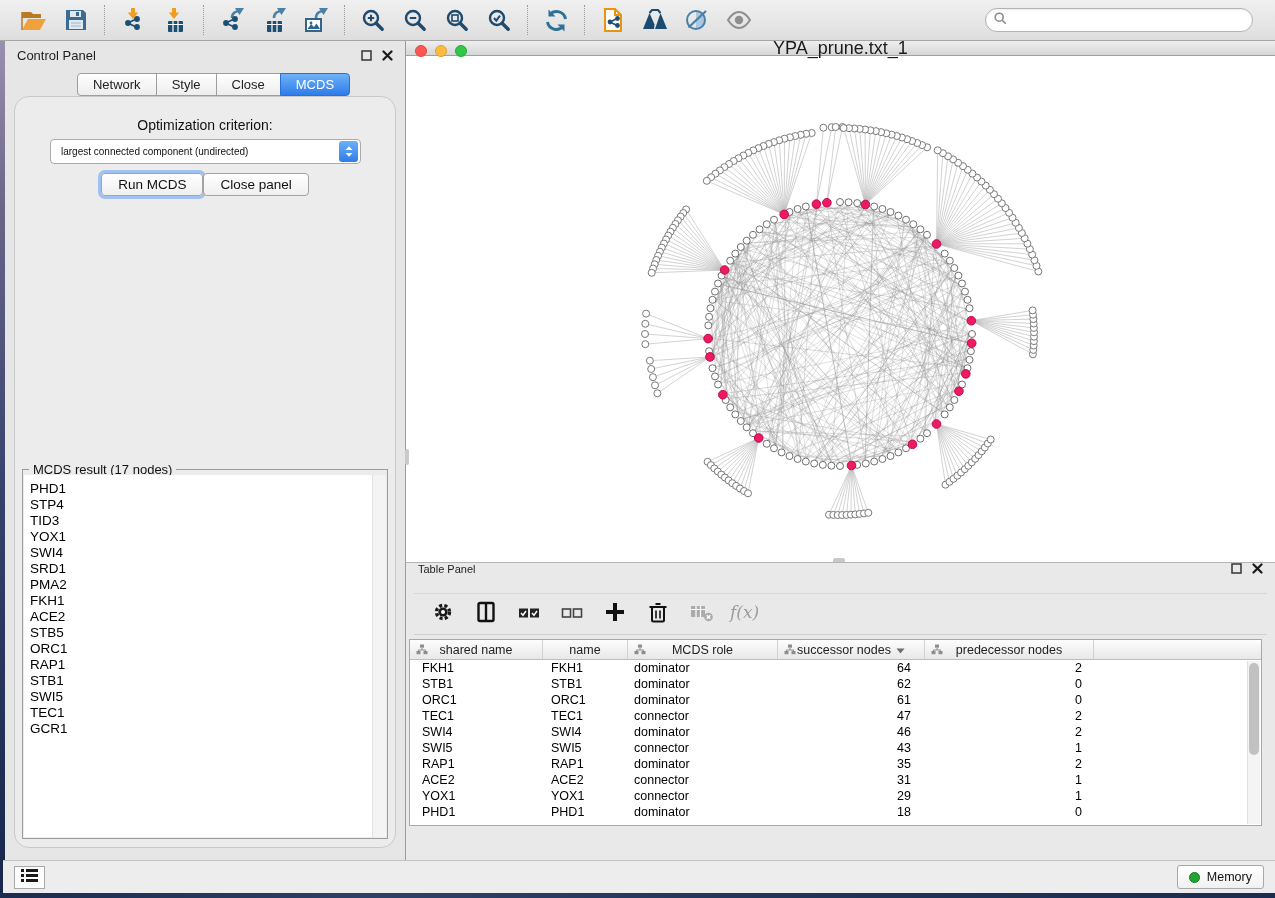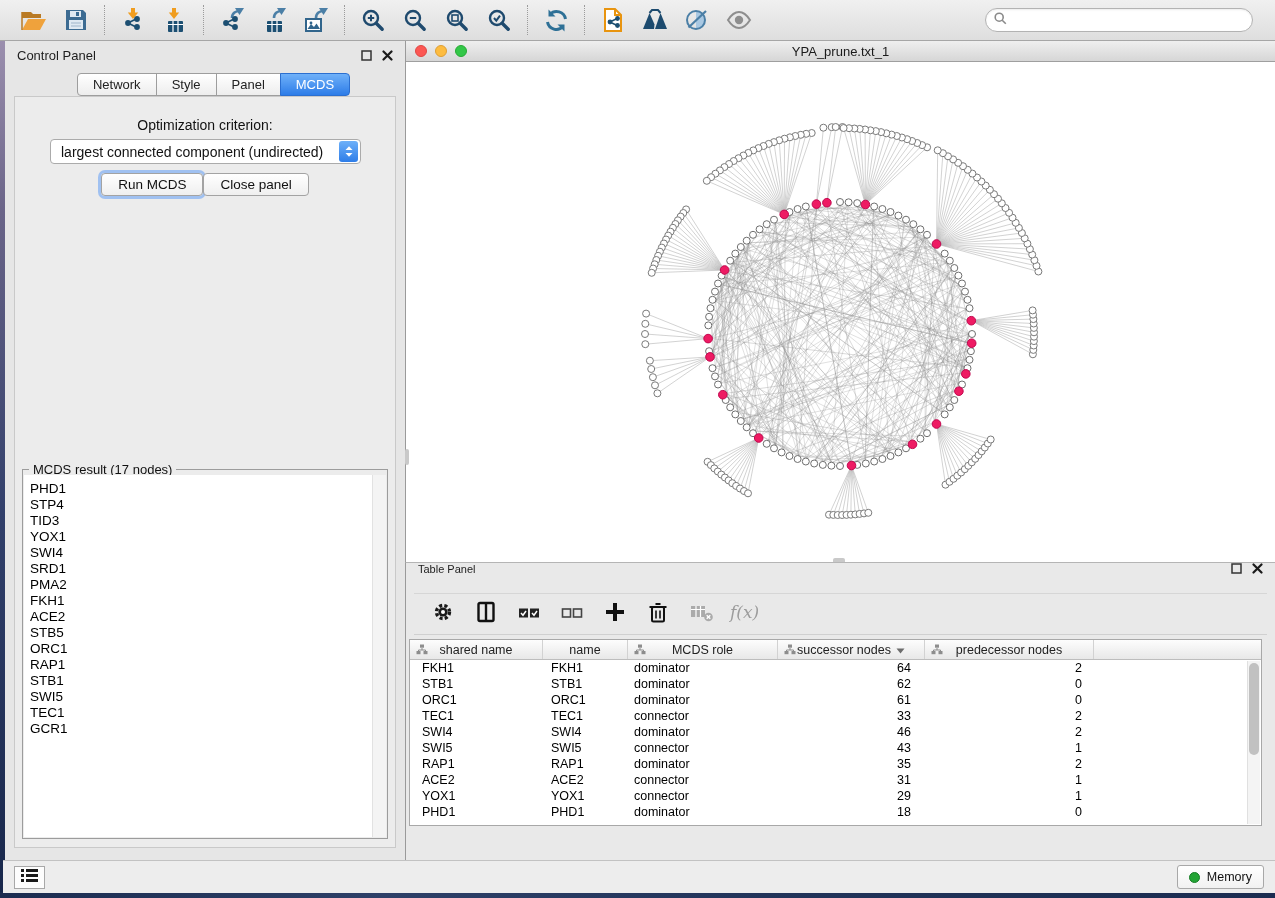--- a/index.html
+++ b/index.html
@@ -19,36 +19,36 @@
   
   .control-panel{position:absolute;left:5px;top:41px;width:400px;height:819px;background:#e6e6e6}
   .cp-header{height:28px;display:flex;align-items:center;padding:0 12px;font-size:13px;color:#1d1d1d}
   .win-icons{margin-left:auto;display:flex;align-items:center;gap:10px}
   .win-icons span{display:flex}
   .cp-tabs{position:absolute;left:17px;right:0;top:32px;display:flex;justify-content:center;z-index:3}
   .tab{height:23px;padding:0 15px;display:flex;align-items:center;font-size:13px;color:#222;background:linear-gradient(#ffffff,#ededed);border:1px solid #9d9d9d;margin-left:-1px;cursor:default}
   .tab:first-child{border-radius:4px 0 0 4px;margin-left:0}
   .tab:last-child{border-radius:0 4px 4px 0}
   .tab.active{background:linear-gradient(#6fb1f9,#2d7ce8);color:#fff;border-color:#2b6fd0}
-  .cp-inner{position:absolute;left:9px;right:9px;top:55px;bottom:12px;background:#ececec;border:1px solid #c9c9c9;border-radius:0}
+  .cp-inner{position:absolute;left:9px;right:9px;top:55px;bottom:12px;background:#ececec;border:1px solid #c9c9c9;border-radius:15px}
   .opt-label{position:absolute;left:0;right:0;top:20px;text-align:center;font-size:14px;color:#111}
-  .mcds-select{position:absolute;left:35px;right:34px;top:42px;height:25px;background:#fff;border:1px solid #ababab;border-radius:4px;display:flex;align-items:center;font-size:14px;color:#111;padding-left:10px}
+  .mcds-select{position:absolute;left:35px;right:34px;top:42px;height:25px;background:#fff;border:1px solid #ababab;border-radius:4px;display:flex;align-items:center;font-size:10px;color:#111;padding-left:10px}
   .sel-stepper{margin-left:auto;width:19px;height:21px;margin-right:2px;border-radius:3px;background:linear-gradient(#6db0f9,#2e7de8);display:flex;align-items:center;justify-content:center}
   .btn-row{position:absolute;left:0;right:0;top:76px;display:flex;justify-content:center;}
   .btn{height:23px;padding:0 16px;background:linear-gradient(#ffffff,#efefef);border:1px solid #a3a3a3;border-radius:4px;font-size:13.5px;color:#111;display:flex;align-items:center;cursor:default}
   .btn.focus{box-shadow:0 0 0 3px rgba(110,165,245,.6)}
   .groupbox{position:absolute;left:7px;right:7px;top:372px;bottom:8px;border:1px solid #9c9c9c}
   .groupbox legend,.gb-title{position:absolute;top:-8px;left:6px;background:#ececec;padding:0 4px;font-size:13px;color:#111}
   .gb-list{position:absolute;left:1px;right:1px;top:5px;bottom:1px;background:#fff;overflow:hidden}
   .gb-scroll{position:absolute;right:0;top:0;bottom:0;width:14px;background:#f4f4f4;border-left:1px solid #e2e2e2}
   .gb-items{padding:6px 0 0 6px}
   .gb-items div{font-size:13.5px;line-height:16px;color:#000}
   
   .net-window{position:absolute;left:405px;top:41px;width:870px;height:521px;background:#fff;border-left:1px solid #9a9a9a}
-  .net-titlebar{position:relative;height:21px;background:linear-gradient(#efefef,#d6d6d6);border-bottom:1px solid #9f9f9f;display:flex;align-items:center;justify-content:center;font-size:13px;color:#1b1b1b}
+  .net-titlebar{position:relative;height:15px;background:linear-gradient(#efefef,#d6d6d6);border-bottom:1px solid #9f9f9f;display:flex;align-items:center;justify-content:center;font-size:18px;color:#1b1b1b}
   .lights{position:absolute;left:9px;top:4px;display:flex;gap:8px}
   .light{width:12px;height:12px;border-radius:50%}
   .net-canvas{position:absolute;left:0;top:21px;right:0;bottom:0;background:#fff;overflow:hidden}
   .grip-left{position:absolute;left:-1px;top:408px;width:4px;height:16px;background:#c9c9c9;border-radius:2px}
   .grip-bottom{position:absolute;left:427px;bottom:-3px;width:12px;height:7px;background:#c9c9c9;border-radius:2px}
   
   .table-panel{position:absolute;left:405px;top:562px;width:870px;height:298px;background:#e9e9e9;border-left:1px solid #9a9a9a;border-top:1px solid #b5b5b5}
   .tp-header{height:26px;display:flex;align-items:flex-start;padding:0 12px;font-size:11px;color:#1d1d1d}
   .tp-toolbar{position:absolute;left:8px;right:8px;top:30px;height:42px;border-top:1px solid #d6d6d6;border-bottom:1px solid #d0d0d0;display:flex;align-items:center;padding:0 16px;gap:17px}
   .tp-tool{width:26px;height:26px;display:flex;align-items:center;justify-content:center}
@@ -275,21 +275,21 @@
         <span>
             <svg width="11" height="11" viewBox="0 0 11 11">
               <path d="M1.5 1.5l8 8M9.5 1.5l-8 8" stroke="#1a1a1a" stroke-width="2.2" stroke-linecap="round"></path>
             </svg>
           </span>
       </span>
     </div>
     <div class="cp-tabs" id="cp-tabs">
         <div class="tab">Network</div>
         <div class="tab">Style</div>
-        <div class="tab">Panel</div>
+        <div class="tab">Close</div>
         <div class="tab active">MCDS</div>
       </div>
     <div class="cp-inner">
       <div class="opt-label">Optimization criterion:</div>
       <div class="mcds-select">
         <span>largest connected component (undirected)</span>
         <span class="sel-stepper">
           <svg width="12" height="13" viewBox="0 0 12 13">
               <path d="M2.5 5l3.5-3.7L9.5 5z" fill="#fff"></path>
               <path d="M2.5 8l3.5 3.7L9.5 8z" fill="#fff"></path>
@@ -1209,21 +1209,21 @@
             <div class="td" style="width: 133px; padding-left: 12px;">ORC1</div>
             <div class="td" style="width: 85px; padding-left: 8px;">ORC1</div>
             <div class="td" style="width: 150px; padding-left: 6px;">dominator</div>
             <div class="td num" style="width: 147px; padding-right: 14px;">61</div>
             <div class="td num" style="width: 169px; padding-right: 12px;">0</div>
           </div>
           <div class="tr">
             <div class="td" style="width: 133px; padding-left: 12px;">TEC1</div>
             <div class="td" style="width: 85px; padding-left: 8px;">TEC1</div>
             <div class="td" style="width: 150px; padding-left: 6px;">connector</div>
-            <div class="td num" style="width: 147px; padding-right: 14px;">33</div>
+            <div class="td num" style="width: 147px; padding-right: 14px;">47</div>
             <div class="td num" style="width: 169px; padding-right: 12px;">2</div>
           </div>
           <div class="tr">
             <div class="td" style="width: 133px; padding-left: 12px;">SWI4</div>
             <div class="td" style="width: 85px; padding-left: 8px;">SWI4</div>
             <div class="td" style="width: 150px; padding-left: 6px;">dominator</div>
             <div class="td num" style="width: 147px; padding-right: 14px;">46</div>
             <div class="td num" style="width: 169px; padding-right: 12px;">2</div>
           </div>
           <div class="tr">

